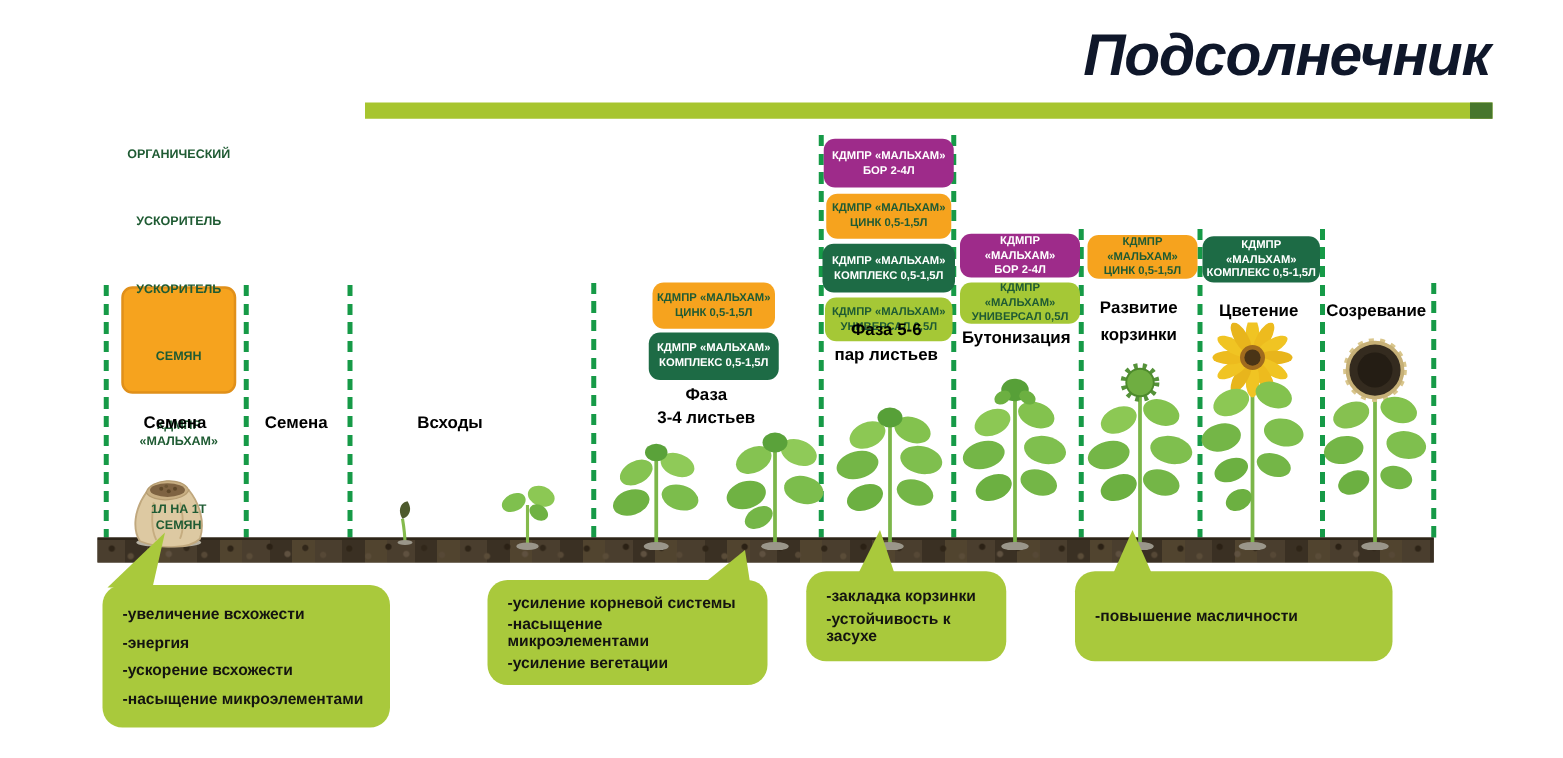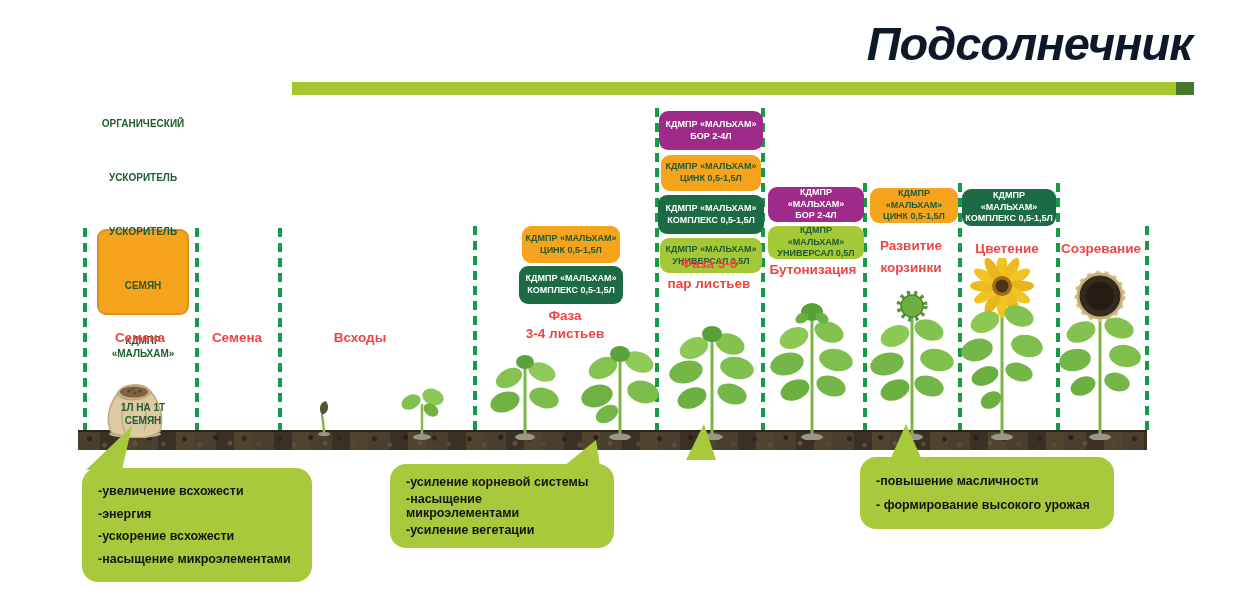--- a/index.html
+++ b/index.html
@@ -12,21 +12,21 @@
   .vline{position:absolute;width:4px;z-index:1;
          background:repeating-linear-gradient(to bottom,#169a47 0 9px,transparent 9px 15px);}
   .pbox{position:absolute;border-radius:9px;display:flex;flex-direction:column;align-items:center;
         justify-content:center;text-align:center;font-weight:bold;z-index:4;box-sizing:border-box;
         font-size:9px;line-height:1.3;padding:2px 3px;}
   .pbox.orange{background:#f6a31e;color:#1f5b33;}
   .pbox.purple{background:#9e2b8a;color:#ffffff;}
   .pbox.dgreen{background:#1d6b45;color:#ffffff;}
   .pbox.lgreen{background:#a5c836;color:#1f5b33;}
   .pbox.big{font-size:10px;line-height:1.32;border:2px solid #e0901a;gap:41px;}
-  .stage-label{position:absolute;text-align:center;font-weight:bold;color:#ef4444;
+  .stage-label{position:absolute;text-align:center;font-weight:bold;color:#000000;
                font-size:13.5px;z-index:4;}
   .soil{position:absolute;left:78px;top:430px;width:1069px;height:20px;z-index:2;
         background-color:#453a2c;border-top:2px solid #2e2519;box-sizing:border-box;
         background-image:
           radial-gradient(circle at 12% 38%,#2e2417 0 2px,transparent 3px),
           radial-gradient(circle at 28% 72%,#5a4c38 0 2px,transparent 3px),
           radial-gradient(circle at 45% 30%,#2b2115 0 2px,transparent 3px),
           radial-gradient(circle at 60% 62%,#5f5140 0 2px,transparent 3px),
           radial-gradient(circle at 75% 35%,#31271a 0 2px,transparent 3px),
           radial-gradient(circle at 90% 66%,#564836 0 2px,transparent 3px),
@@ -273,18 +273,21 @@
     <div>-увеличение всхожести</div>
     <div>-энергия</div>
     <div>-ускорение всхожести</div>
     <div>-насыщение микроэлементами</div>
   </div>
   <div class="callout" style="left:390px;top:464px;width:224px;height:84px">
     <div>-усиление корневой системы</div>
     <div>-насыщение микроэлементами</div>
     <div>-усиление вегетации</div>
   </div>
+  <div class="callout" style="left:645px;top:457px;width:160px;height:72px">
+    <div>-закладка корзинки</div>
+    <div>-устойчивость к засухе</div>
+  </div>
   <div class="callout" style="left:860px;top:457px;width:254px;height:72px">
     <div>-повышение масличности</div>
-    <div>- формирование высокого урожая</div>
   </div>
 
 </div>
 
 </body></html>

